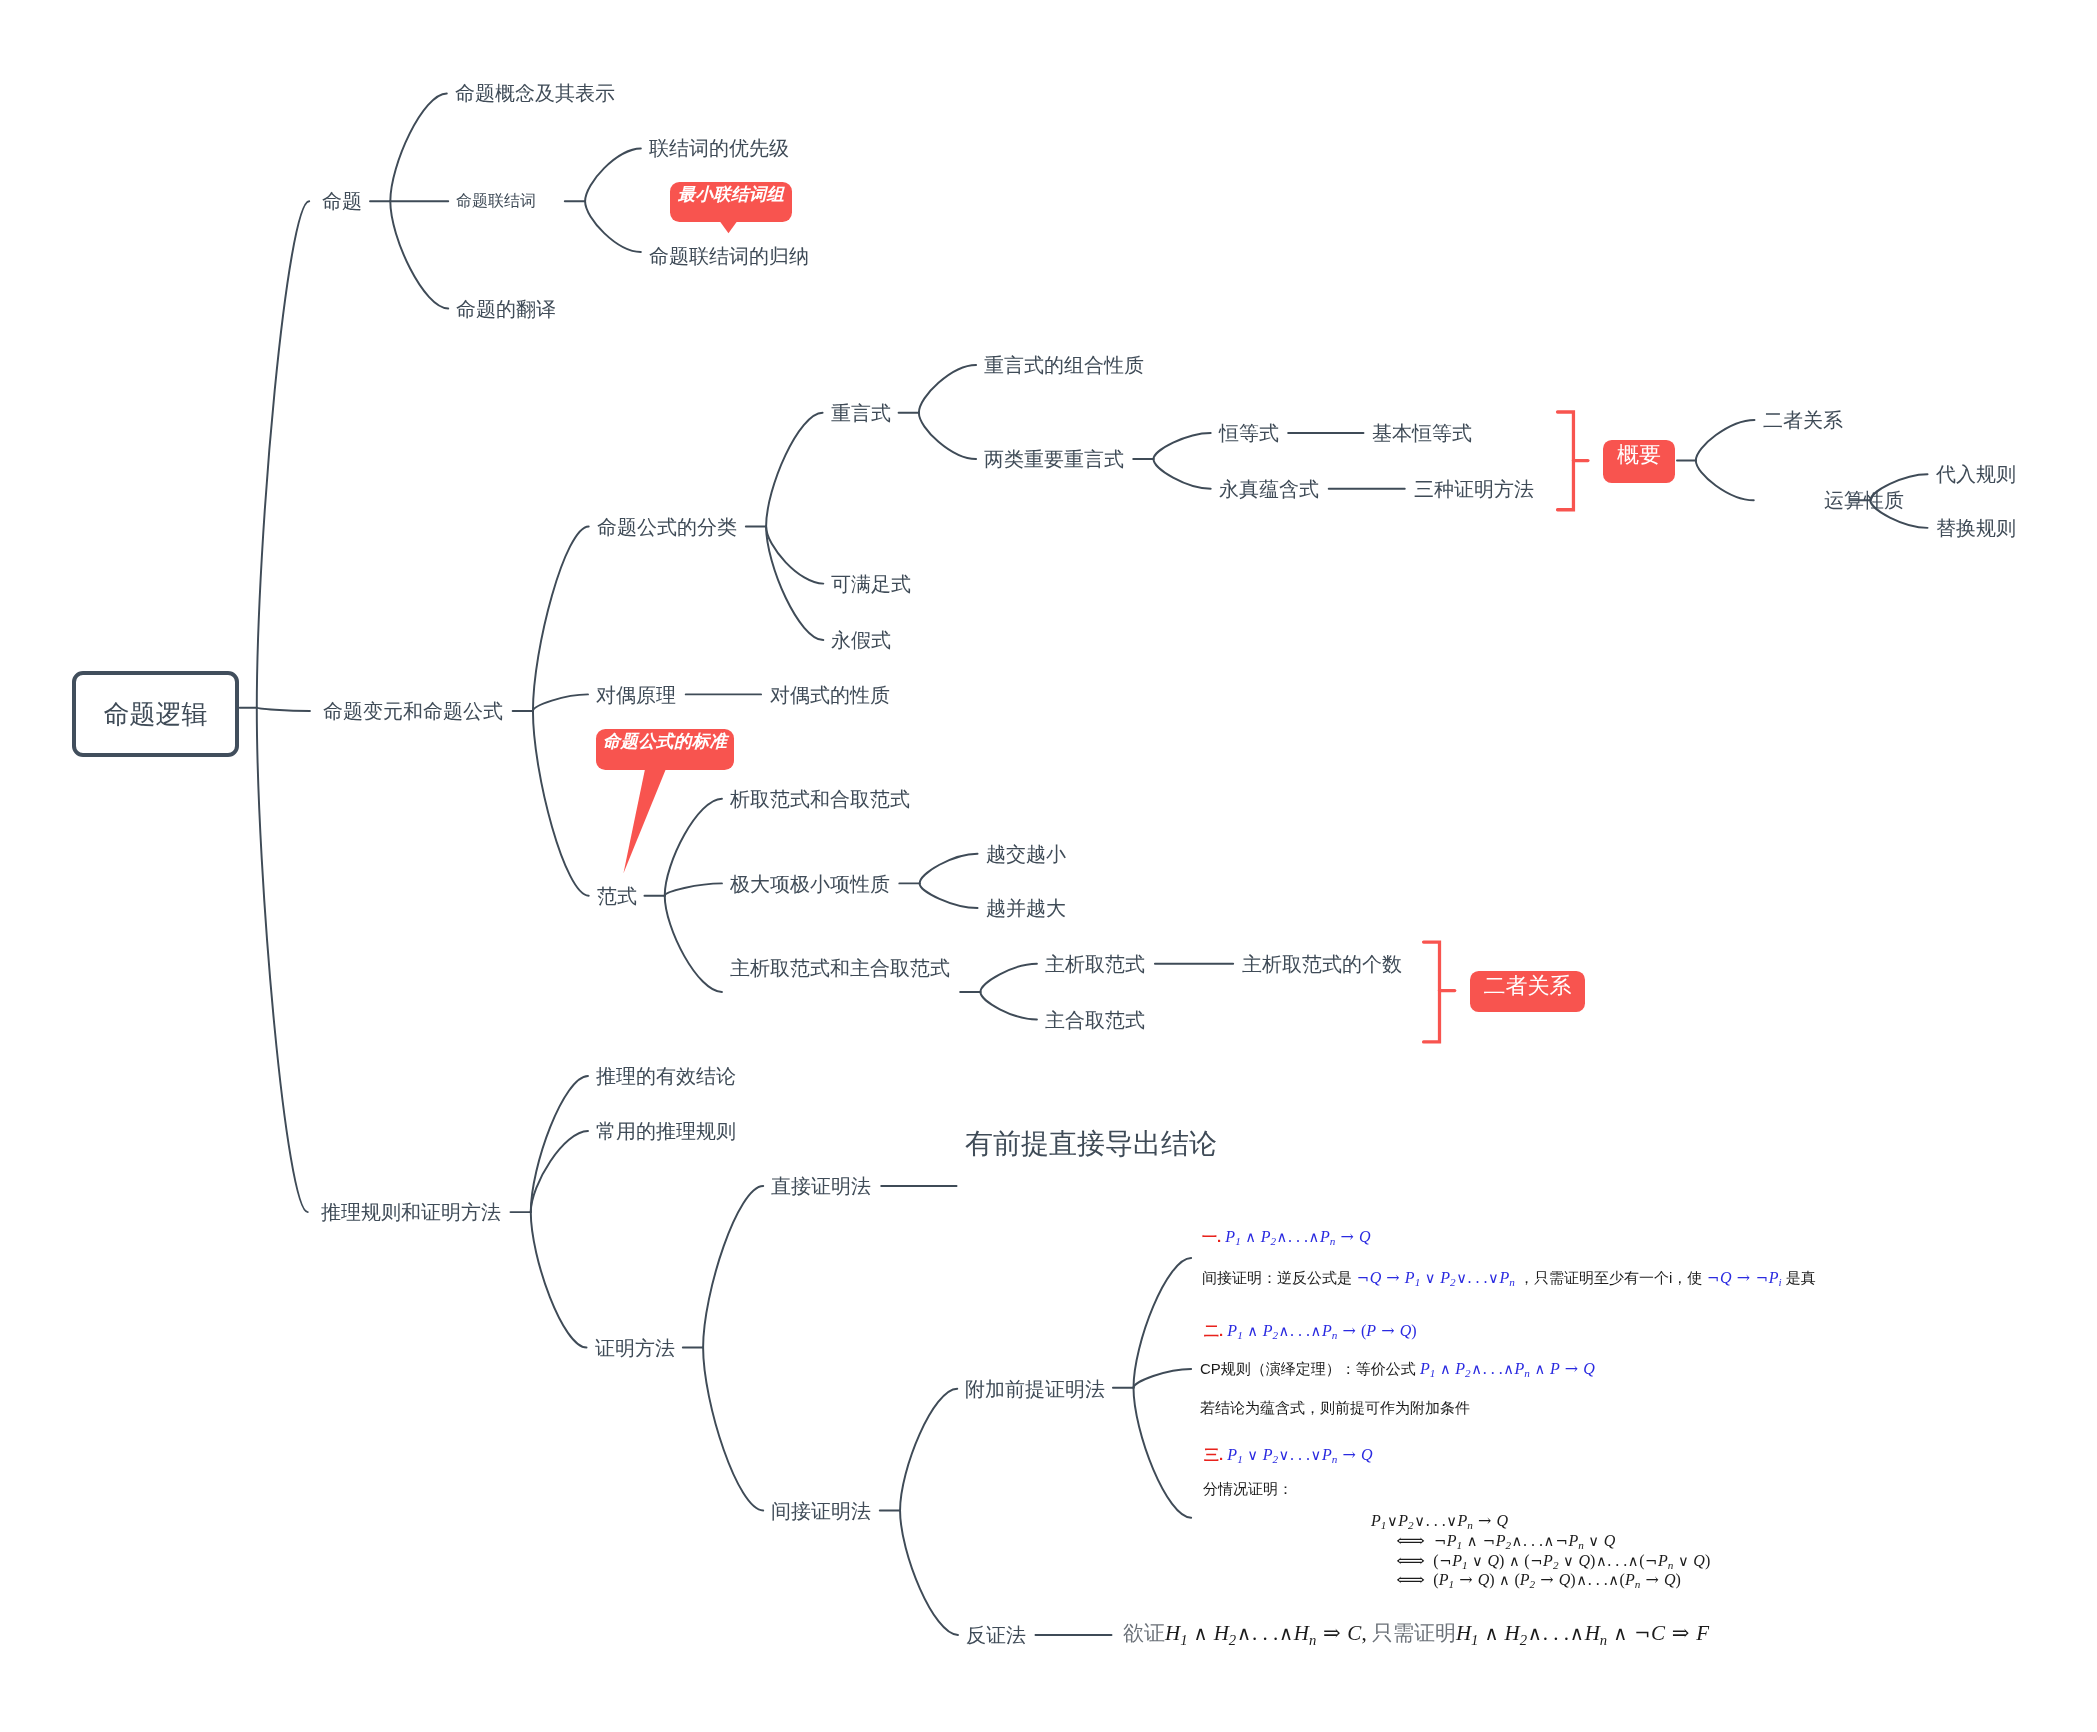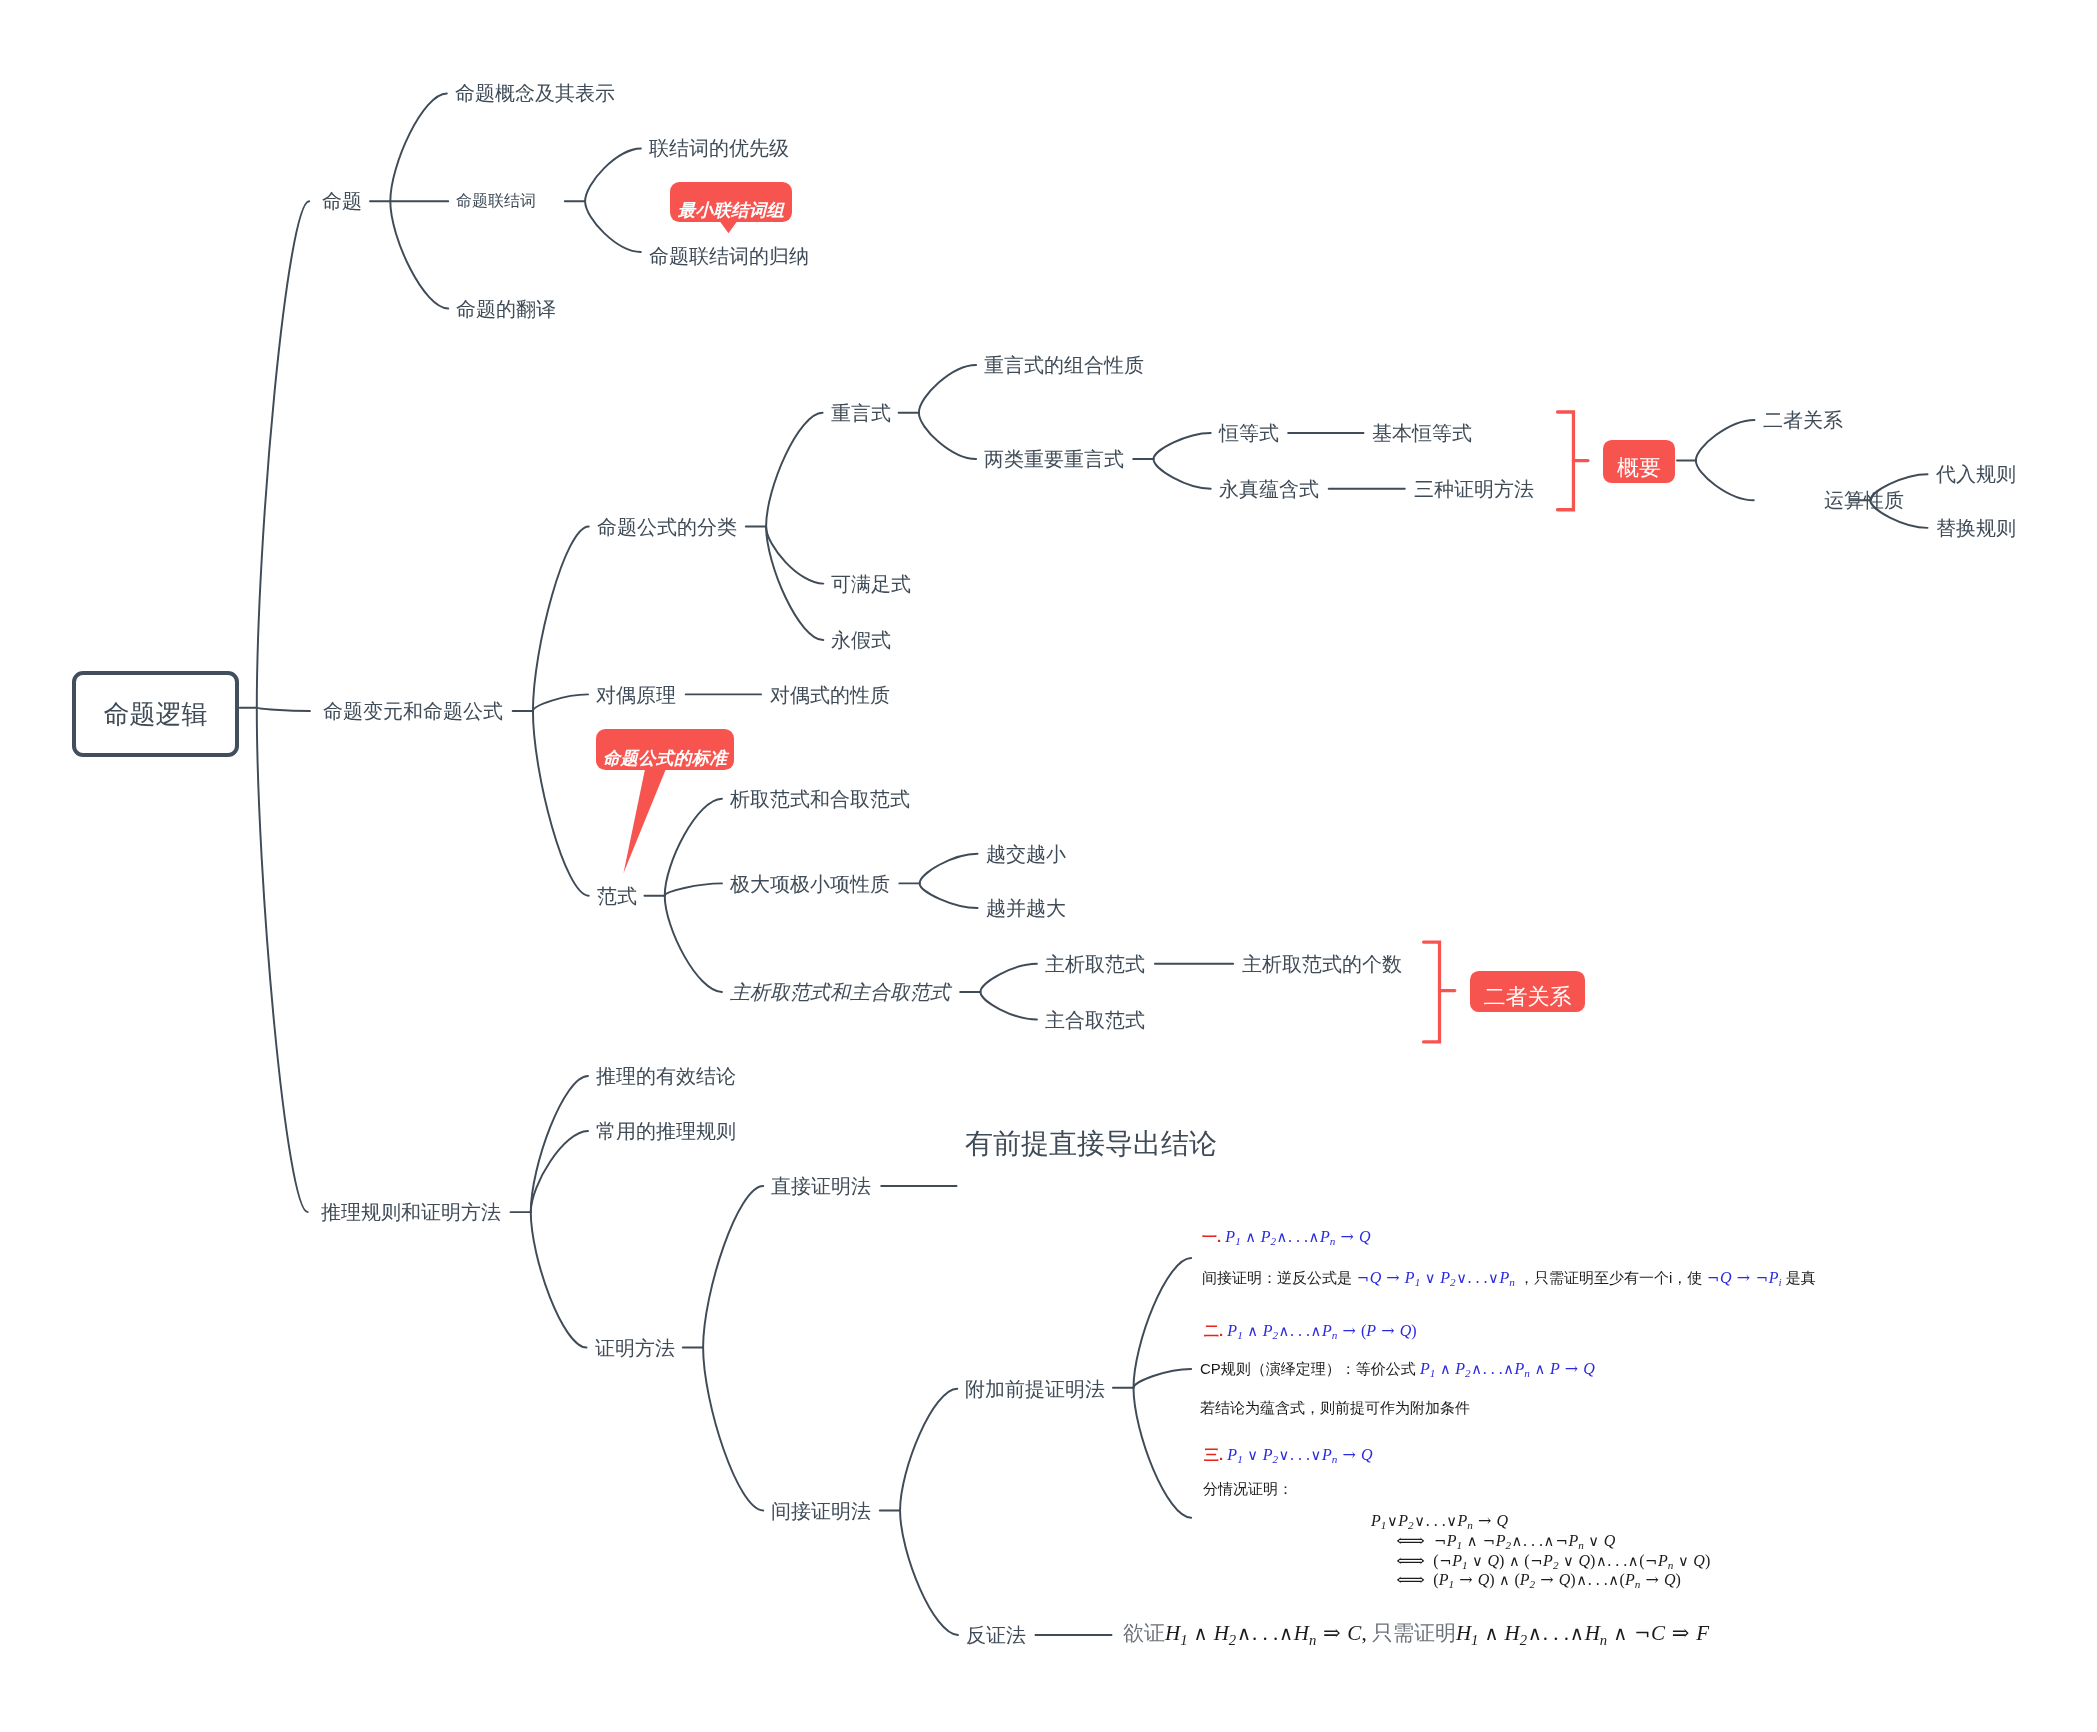--- a/index.html
+++ b/index.html
@@ -7,21 +7,21 @@
        font-family:"Liberation Sans",sans-serif;
        -webkit-font-smoothing:antialiased;}
   #canvas{position:relative;width:2097px;height:1732px;background:#fff;}
   svg#links{position:absolute;left:0;top:0;width:2097px;height:1732px;pointer-events:none;}
   .node{position:absolute;white-space:nowrap;color:#3f4b57;font-size:20px;
         line-height:1;transform:translateY(-50%);letter-spacing:0px;}
   .rootbox{position:absolute;border:4.3px solid #414e5c;border-radius:11px;
         box-sizing:border-box;color:#3f4b57;font-size:26px;background:#fff;
         display:flex;align-items:center;justify-content:center;}
   .badge{position:absolute;background:#f8544f;color:#fff;
-         border-radius:9.4px;display:flex;align-items:flex-end;justify-content:center;
+         border-radius:9.4px;display:flex;align-items:flex-start;justify-content:center;
          font-size:18px;box-sizing:border-box;}
   .badge.callout{font-weight:700;font-style:italic;letter-spacing:0.4px;}
   .mtext{position:absolute;white-space:nowrap;transform:translateY(-50%);
          font-size:15px;color:#222;line-height:1;}
   .mtext .m{font-family:"Liberation Serif","DejaVu Serif",serif;color:#2a2ae0;font-size:16px;}
   .mtext .mk{font-family:"Liberation Serif","DejaVu Serif",serif;color:#1b1b1b;font-size:16px;}
   .op{font-family:"DejaVu Serif",serif;font-size:0.92em;padding:0 0.04em;}
   .op.big{font-size:1.0em;padding:0 0.07em;}
   .op.iff{display:inline-block;transform:scaleX(1.25);transform-origin:center;
           padding:0 0.2em;}
@@ -122,21 +122,21 @@
     <div class="node" style="left: 1414px; top: 489px; font-size: 20px;">三种证明方法</div>
     <div class="node" style="left: 831px; top: 584px; font-size: 20px;">可满足式</div>
     <div class="node" style="left: 831px; top: 640px; font-size: 20px;">永假式</div>
     <div class="node" style="left: 596px; top: 695px; font-size: 20px;">对偶原理</div>
     <div class="node" style="left: 770px; top: 695px; font-size: 20px;">对偶式的性质</div>
     <div class="node" style="left: 597px; top: 896px; font-size: 20px;">范式</div>
     <div class="node" style="left: 730px; top: 799px; font-size: 20px;">析取范式和合取范式</div>
     <div class="node" style="left: 730px; top: 884px; font-size: 20px;">极大项极小项性质</div>
     <div class="node" style="left: 986px; top: 854px; font-size: 20px;">越交越小</div>
     <div class="node" style="left: 986px; top: 908px; font-size: 20px;">越并越大</div>
-    <div class="node" style="left: 730px; top: 992px; font-size: 20px; font-style: italic;">主析取范式和主合取范式</div>
+    <div class="node" style="left: 730px; top: 968px; font-size: 20px;">主析取范式和主合取范式</div>
     <div class="node" style="left: 1045px; top: 964px; font-size: 20px;">主析取范式</div>
     <div class="node" style="left: 1242px; top: 964px; font-size: 20px;">主析取范式的个数</div>
     <div class="node" style="left: 1045px; top: 1020px; font-size: 20px;">主合取范式</div>
     <div class="node" style="left: 321px; top: 1212px; font-size: 20px;">推理规则和证明方法</div>
     <div class="node" style="left: 596px; top: 1076px; font-size: 20px;">推理的有效结论</div>
     <div class="node" style="left: 596px; top: 1131px; font-size: 20px;">常用的推理规则</div>
     <div class="node" style="left: 595px; top: 1348px; font-size: 20px;">证明方法</div>
     <div class="node" style="left: 771px; top: 1186px; font-size: 20px;">直接证明法</div>
     <div class="node" style="left: 965px; top: 1144px; font-size: 28px;">有前提直接导出结论</div>
     <div class="node" style="left: 771px; top: 1511px; font-size: 20px;">间接证明法</div>

